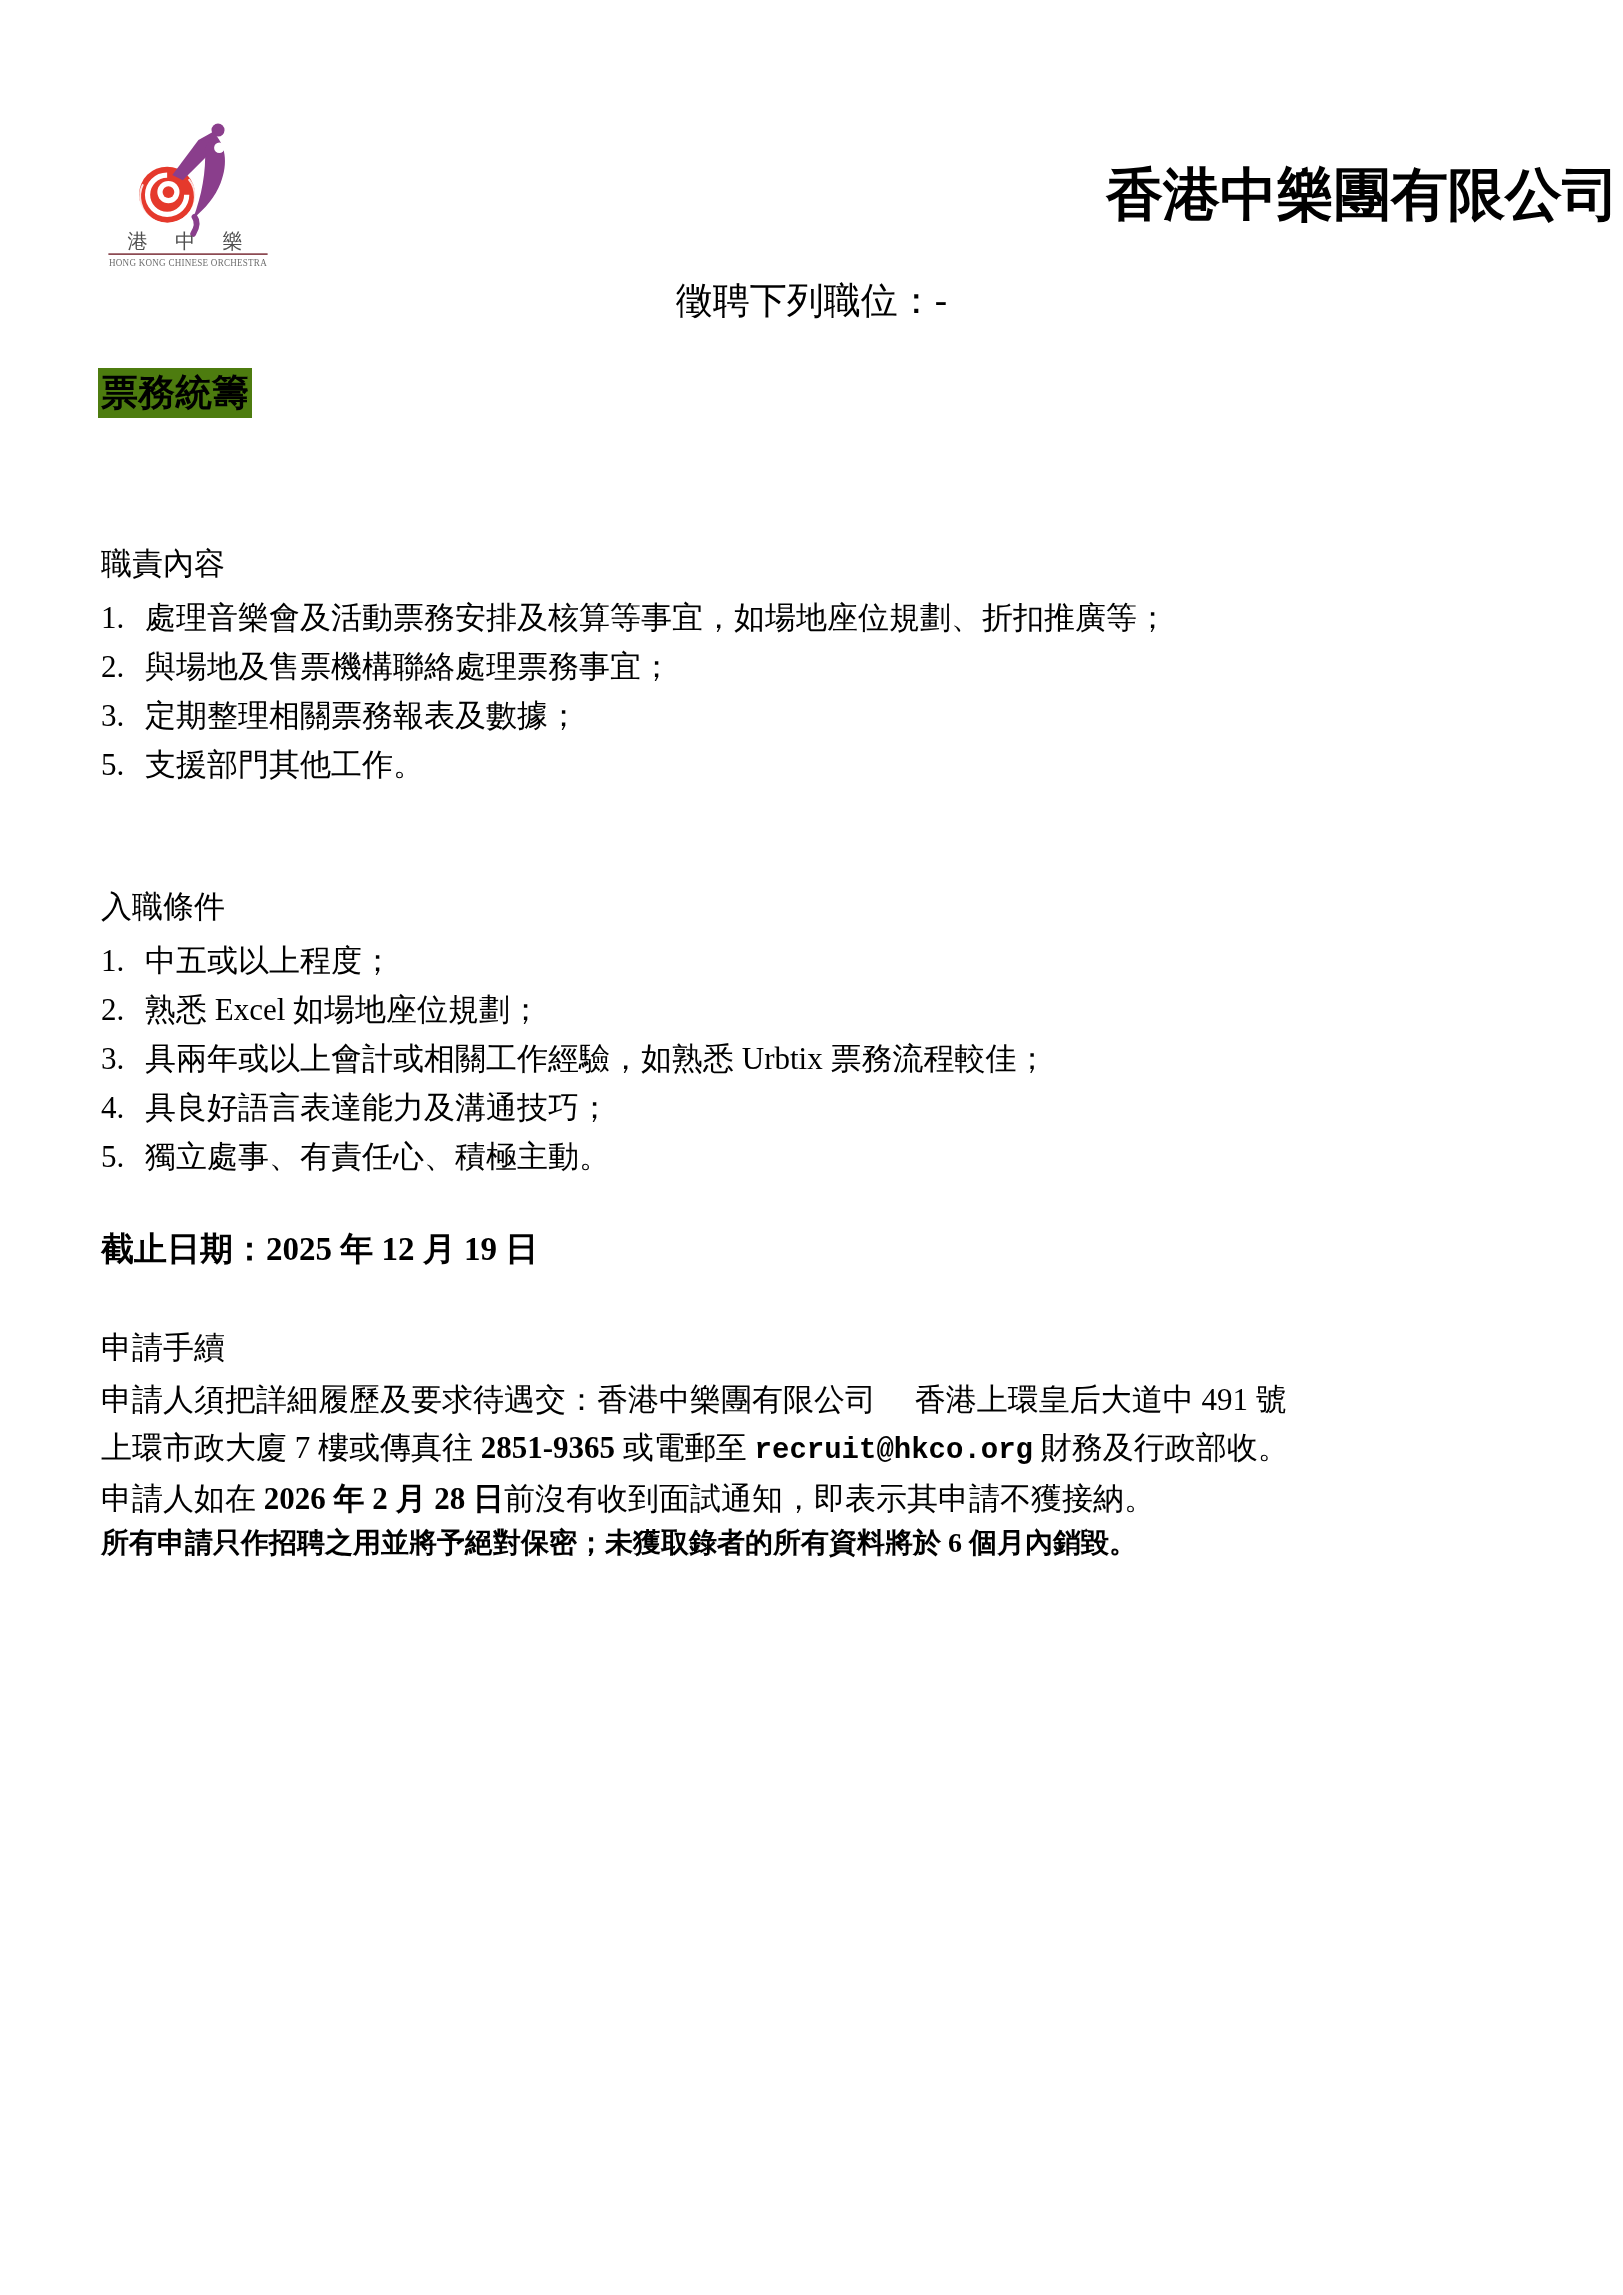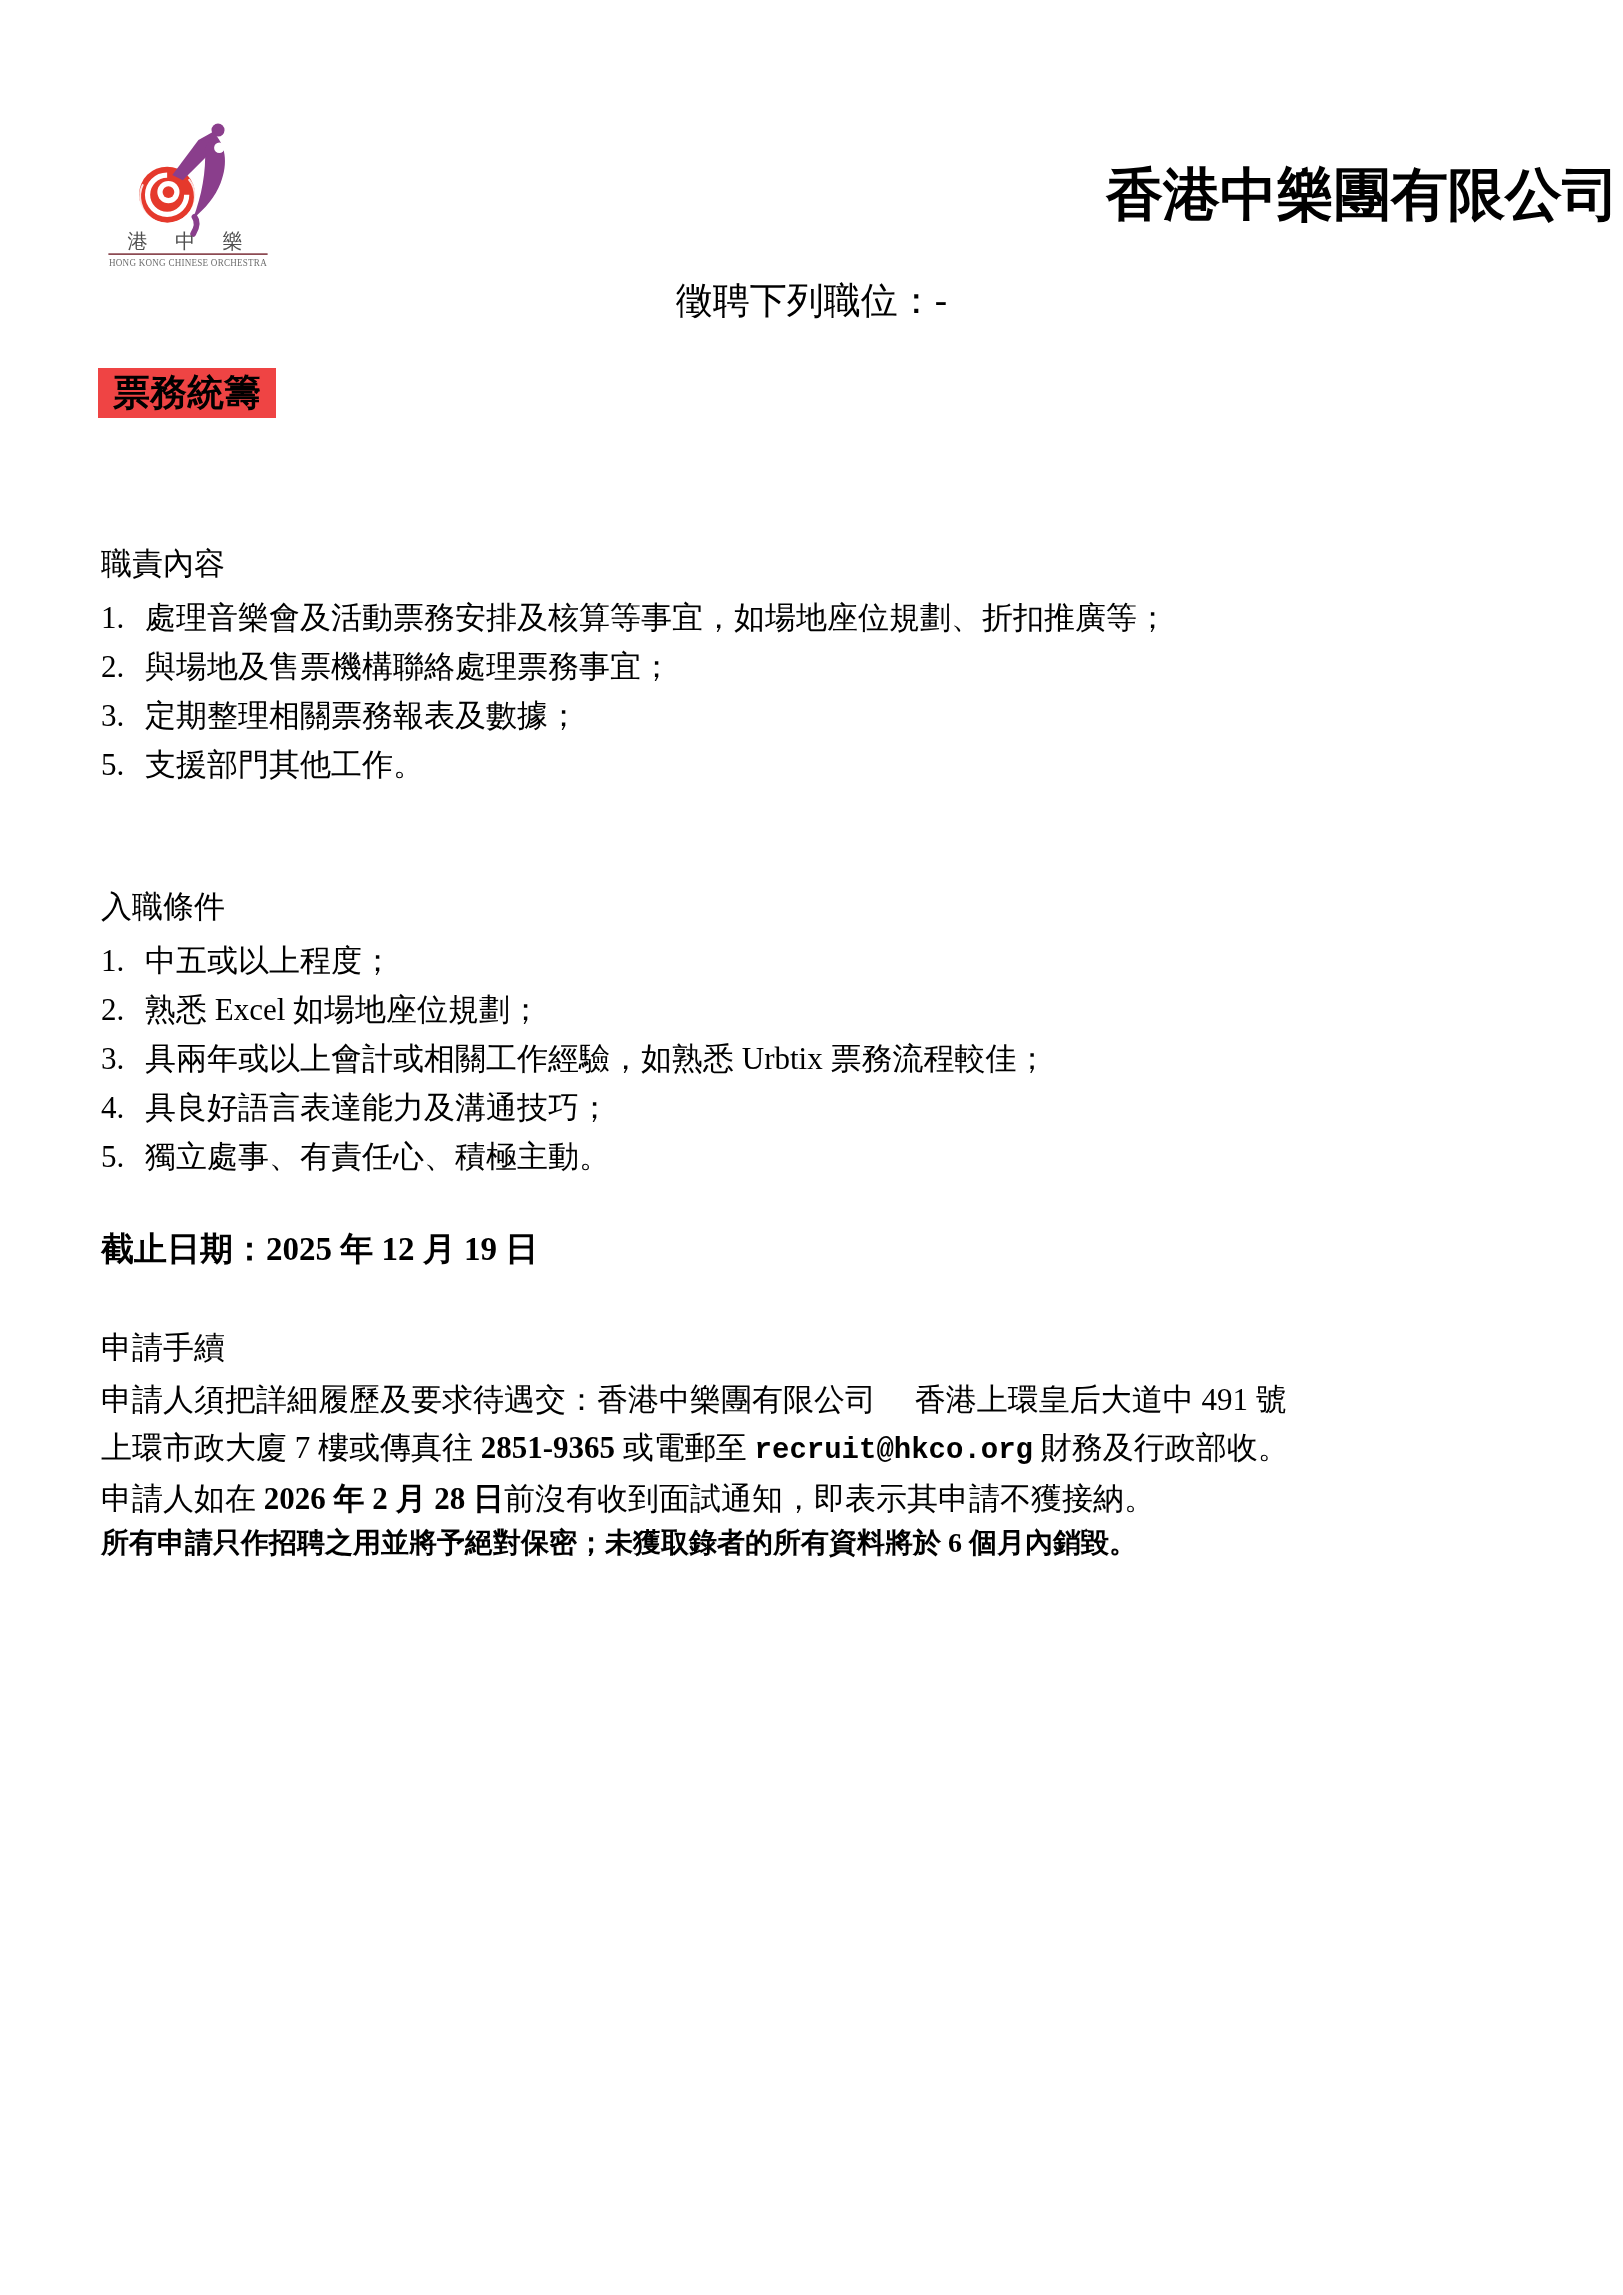--- a/index.html
+++ b/index.html
@@ -21,22 +21,22 @@
     position:absolute;left:0;right:0;top:162px;margin:4px;
     text-align:right;font-size:57px;font-weight:bold;line-height:58px;
   }
   .subtitle{
     position:absolute;left:0;right:0;top:280px;
     text-align:center;font-size:37px;line-height:42px;font-weight:normal;
   }
   
   .job-line{position:absolute;left:98px;top:368px;}
   .job-hl{
-    display:inline-block;background:#ef4444;
-    font-size:37px;font-weight:bold;line-height:50px;padding:0 15px;
+    display:inline-block;background:#4d7c0f;
+    font-size:37px;font-weight:bold;line-height:50px;padding:0 3px;
   }
   
   .sec{position:absolute;left:101px;width:1282px;}
   .sec-duties{top:547px;}
   .sec-req{top:890px;}
   .sec-heading{font-size:31px;font-weight:normal;line-height:34px;}
   .num-list{margin-top:11.8px;}
   .num-item{font-size:31px;line-height:49px;white-space:nowrap;}
   .num{display:inline-block;width:44px;}
   

